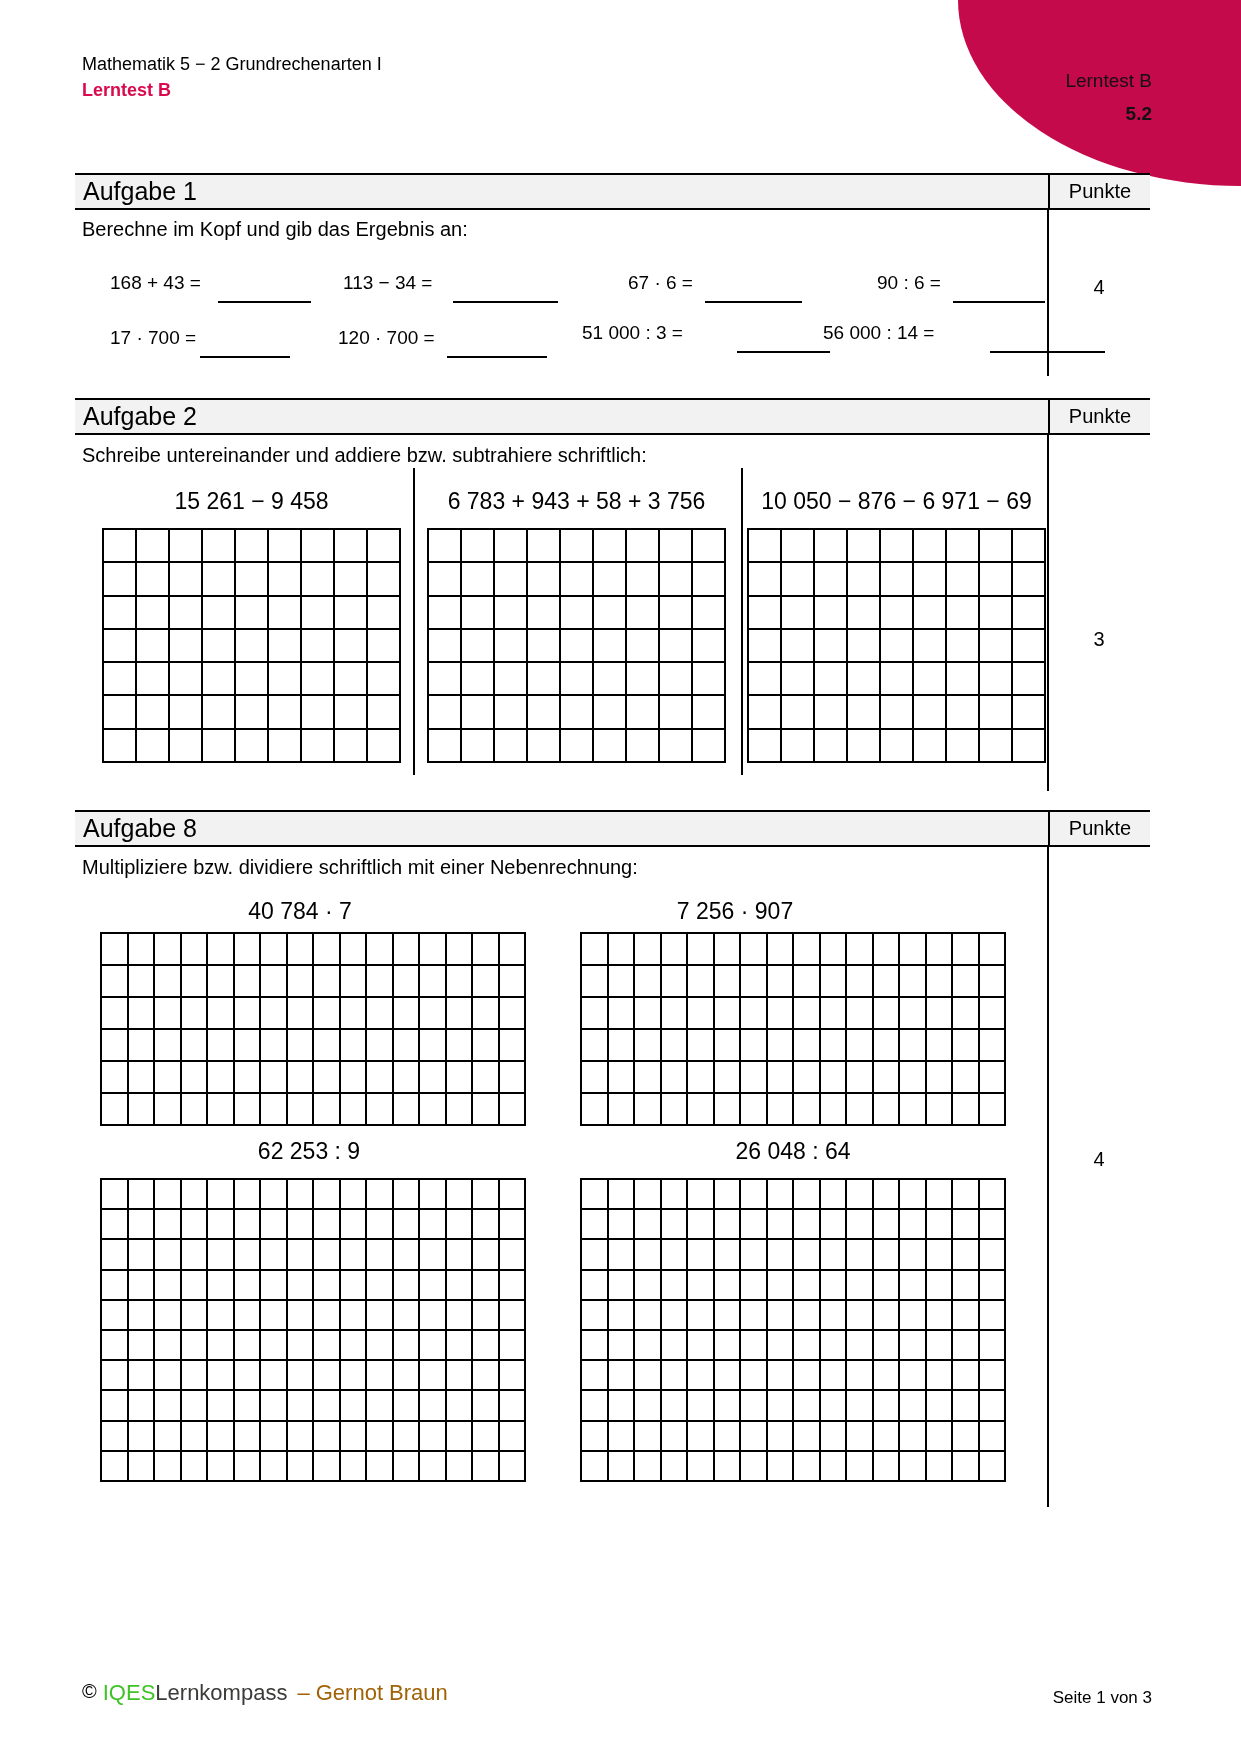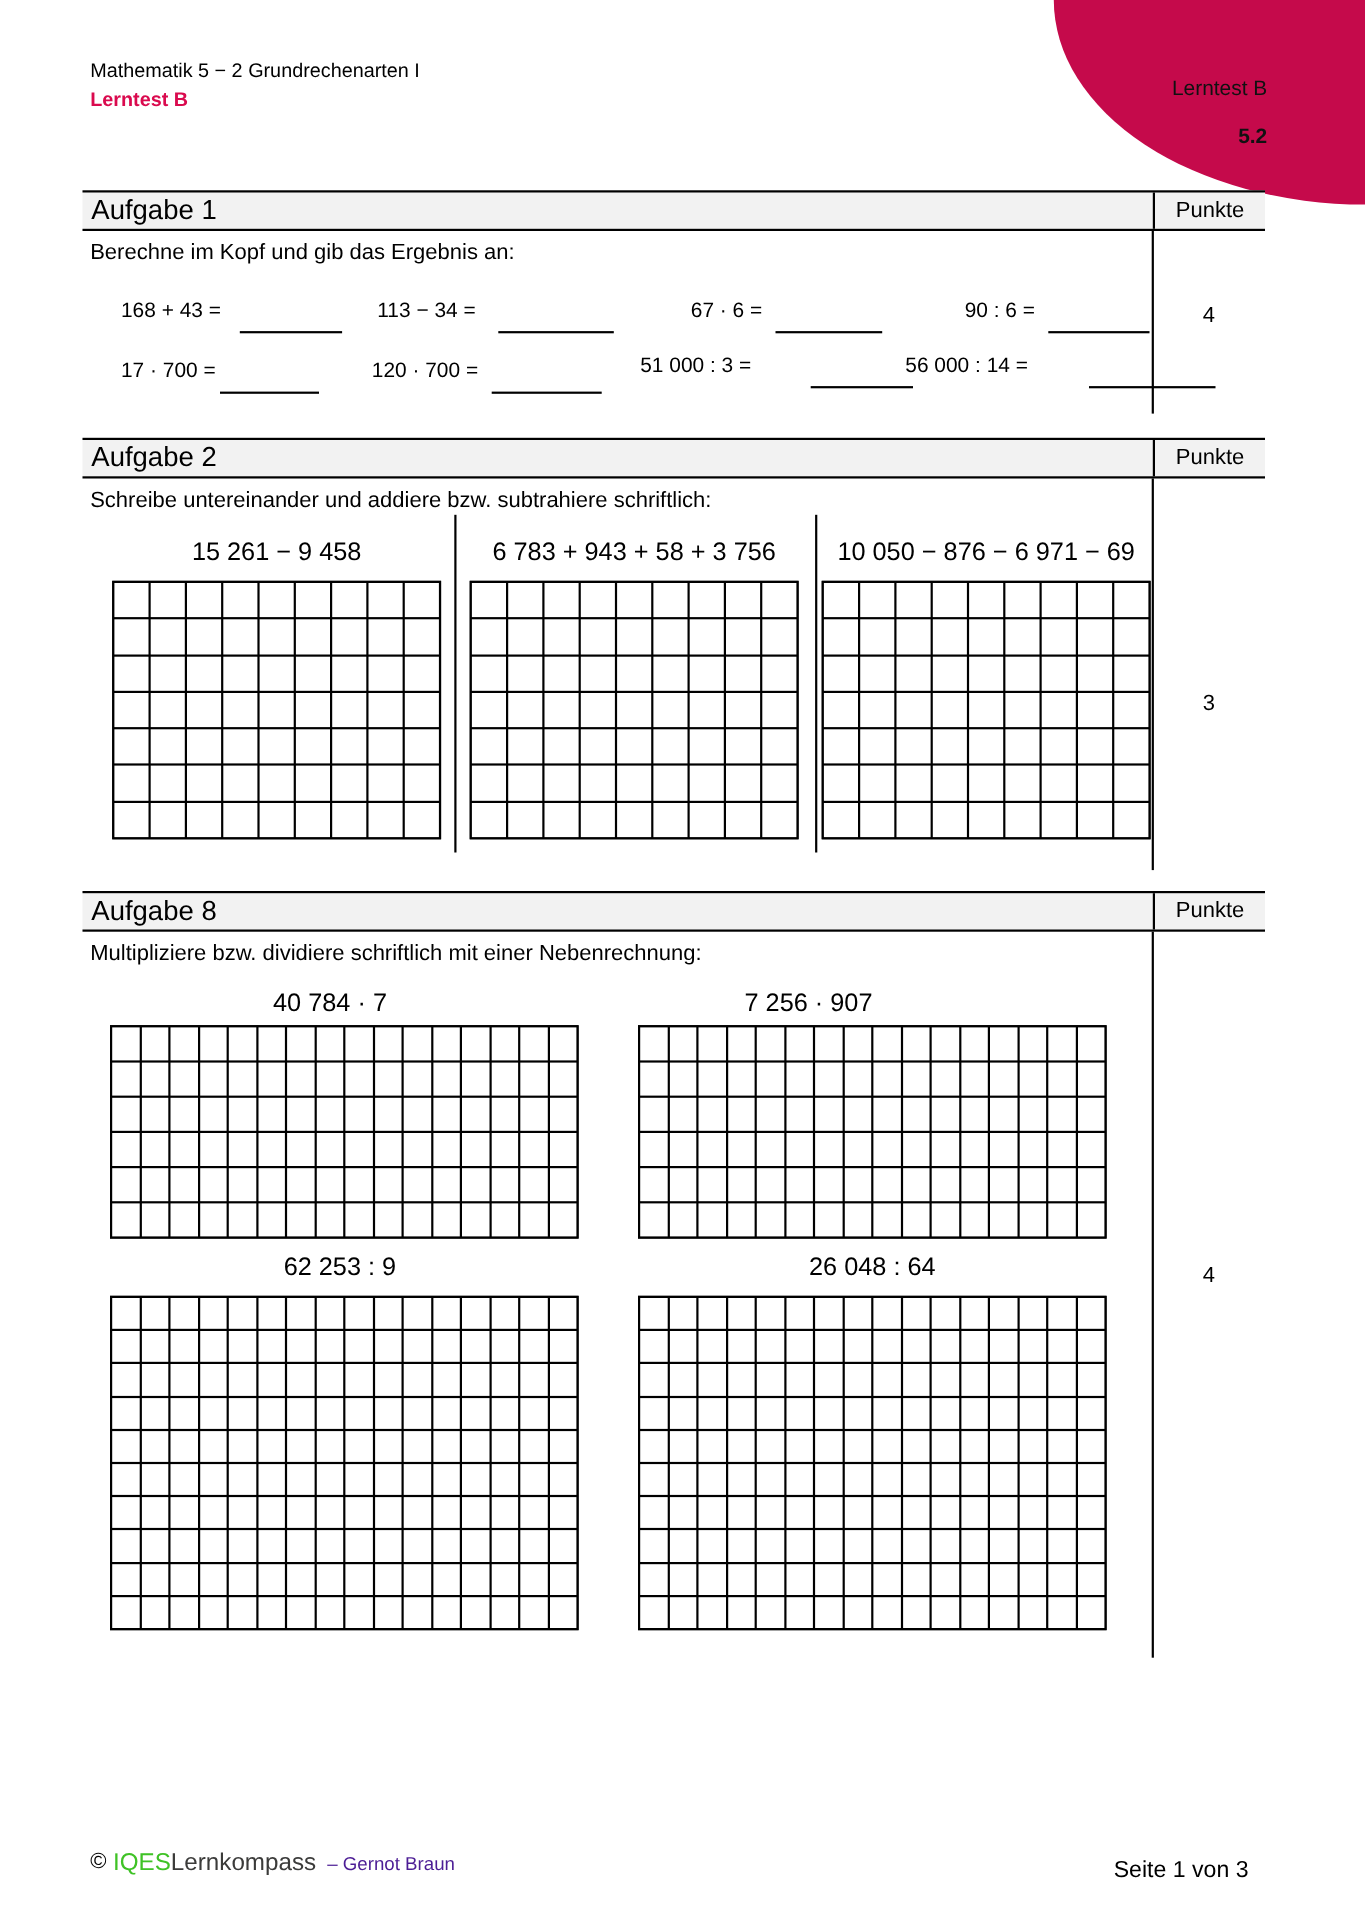--- a/index.html
+++ b/index.html
@@ -9,21 +9,21 @@
   }
 
   
   .hdr-course { position:absolute; left:82px; top:54px; font-size:18px; }
   .hdr-test   { position:absolute; left:82px; top:80px; font-size:18px; font-weight:bold; color:var(--accent_text); }
 
   
   .corner { position:absolute; top:0; right:0; width:283px; height:186px;
             background:var(--accent); border-bottom-left-radius:100% 100%; }
   .corner-text { position:absolute; top:70px; right:89px; text-align:right; font-size:19px; color:#111; }
-  .corner-code { font-weight:bold; margin-top:22px; }
+  .corner-code { font-weight:bold; margin-top:11px; }
 
   
   .bar { position:absolute; left:75px; width:1075px; height:37px; background:var(--bar_bg);
          border-top:2px solid #000; border-bottom:2px solid #000; box-sizing:border-box; display:flex; }
   .bar-title  { flex:1; font-size:25px; line-height:32px; padding-left:8px; }
   .bar-punkte { width:102px; border-left:2px solid #000; box-sizing:border-box;
                 text-align:center; font-size:20px; line-height:32px; }
 
   
   .vline    { position:absolute; left:1047px; width:2px; background:#000; }
@@ -38,22 +38,22 @@
   
   .grid { position:absolute; display:grid; gap:2px; background:#000;
           border:2px solid #000; box-sizing:border-box; }
   .grid > div { background:#fff; }
 
   
   .footer-left { position:absolute; left:82px; top:1680px; white-space:nowrap; }
   .f-copy  { font-size:20px; vertical-align:2px; }
   .f-green { font-size:22px; color:var(--green); margin-left:6px; }
   .f-dark  { font-size:22px; color:var(--brand_dark); }
-  .f-author{ font-size:17px; color:#4c1d95; margin-left:10px; }
-  .footer-page { position:absolute; right:106px; top:1688px; font-size:21px; }
+  .f-author{ font-size:22px; color:#a16207; margin-left:10px; }
+  .footer-page { position:absolute; right:89px; top:1688px; font-size:17px; }
 </style>
 </head>
 <body>
 
 <div class="page">
 
   <div class="hdr-course">Mathematik 5 − 2 Grundrechenarten I</div>
   <div class="hdr-test">Lerntest B</div>
 
   <div class="corner"></div>

